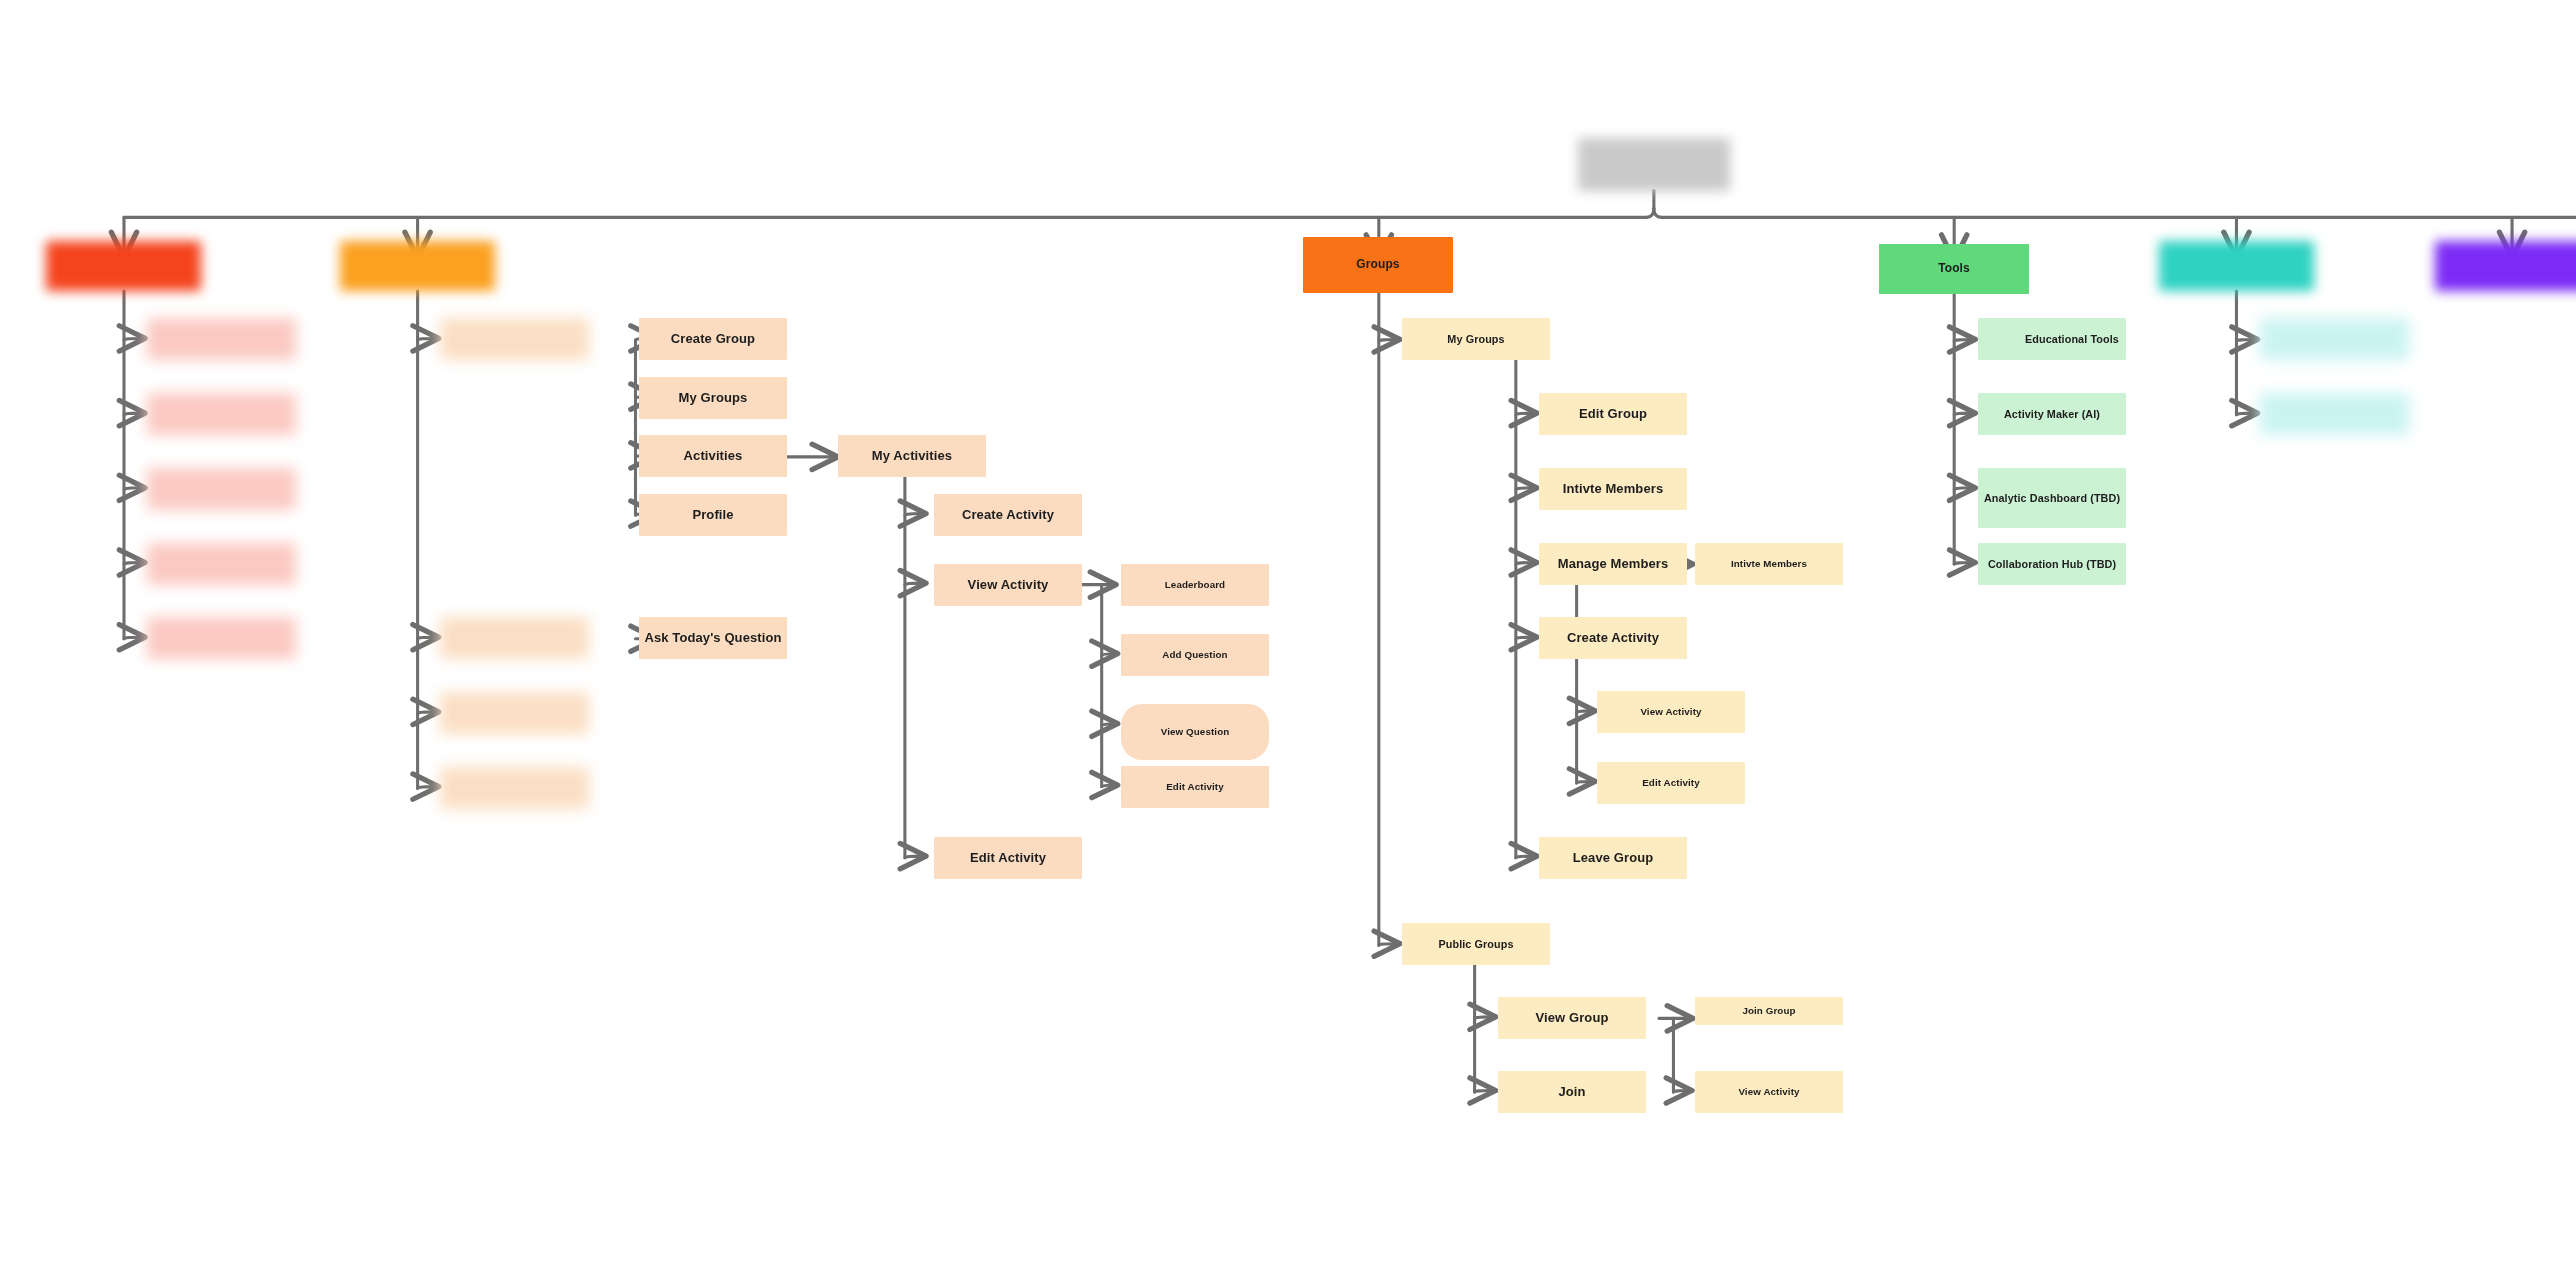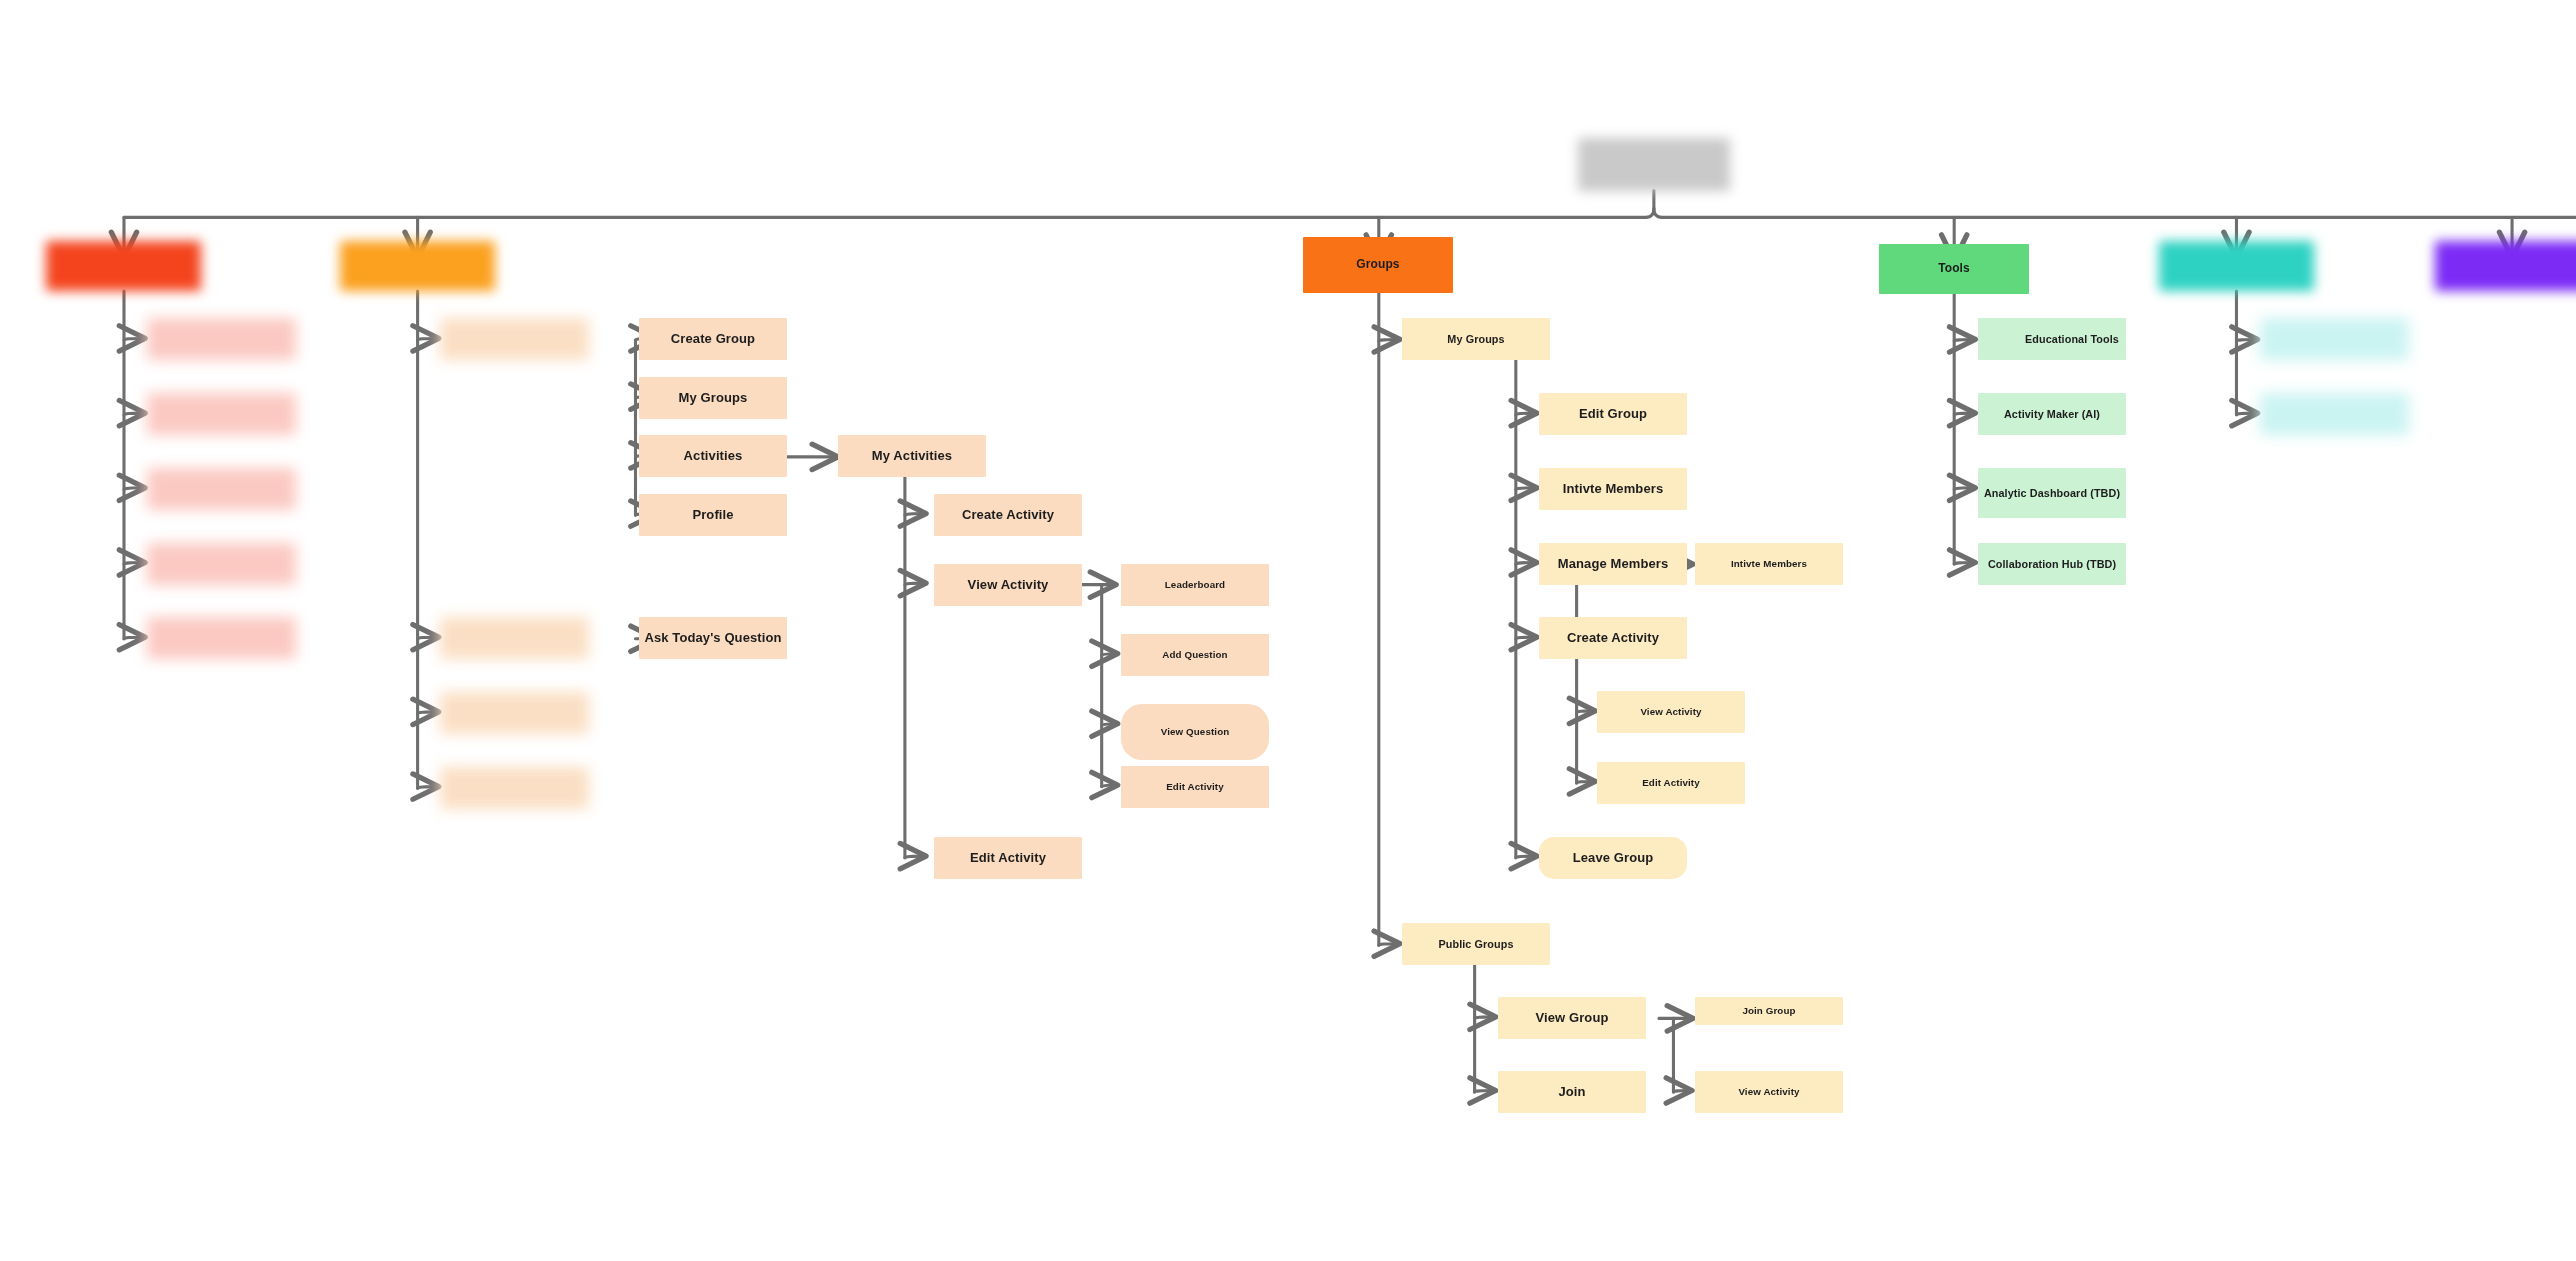--- a/index.html
+++ b/index.html
@@ -260,21 +260,21 @@
   </div>
   <div class="node lvl3" style="left:1539px;top:617px;width:148px;height:42px;background:#FDEBC2;">
     <span class="lbl">Create Activity</span>
   </div>
   <div class="node lvl4" style="left:1597px;top:691px;width:148px;height:42px;background:#FDEBC2;">
     <span class="lbl">View Activity</span>
   </div>
   <div class="node lvl4" style="left:1597px;top:762px;width:148px;height:42px;background:#FDEBC2;">
     <span class="lbl">Edit Activity</span>
   </div>
-  <div class="node lvl3" style="left:1539px;top:837px;width:148px;height:42px;background:#FDEBC2;border-radius:15px;">
+  <div class="node lvl3" style="left:1539px;top:837px;width:148px;height:42px;background:#FDEBC2;">
     <span class="lbl">Leave Group</span>
   </div>
 
   <div class="node lvl2" style="left:1402px;top:923px;width:148px;height:42px;background:#FDEBC2;">
     <span class="lbl">Public Groups</span>
   </div>
   <div class="node lvl3" style="left:1498px;top:997px;width:148px;height:42px;background:#FDEBC2;">
     <span class="lbl">View Group</span>
   </div>
   <div class="node lvl4" style="left:1695px;top:997px;width:148px;height:28px;background:#FDEBC2;">
@@ -286,21 +286,21 @@
   <div class="node lvl4" style="left:1695px;top:1071px;width:148px;height:42px;background:#FDEBC2;">
     <span class="lbl">View Activity</span>
   </div>
 
   <div class="node lvl2" style="left:1978px;top:318px;width:148px;height:42px;background:#CCF2D4;padding-left:44px;">
     <span class="lbl">Educational Tools</span>
   </div>
   <div class="node lvl2" style="left:1978px;top:393px;width:148px;height:42px;background:#CCF2D4;">
     <span class="lbl">Activity Maker (AI)</span>
   </div>
-  <div class="node lvl2" style="left:1978px;top:468px;width:148px;height:50px;background:#CCF2D4;">
+  <div class="node lvl2" style="left:1978px;top:468px;width:148px;height:60px;background:#CCF2D4;">
     <span class="lbl">Analytic Dashboard (TBD)</span>
   </div>
   <div class="node lvl2" style="left:1978px;top:543px;width:148px;height:42px;background:#CCF2D4;">
     <span class="lbl">Collaboration Hub (TBD)</span>
   </div>
 
   <div class="node lvl2 blur soft" style="left:2260px;top:318px;width:149px;height:42px;background:#CAF4F2;">
     <span class="lbl"></span>
   </div>
   <div class="node lvl2 blur soft" style="left:2260px;top:393px;width:149px;height:42px;background:#CAF4F2;">

